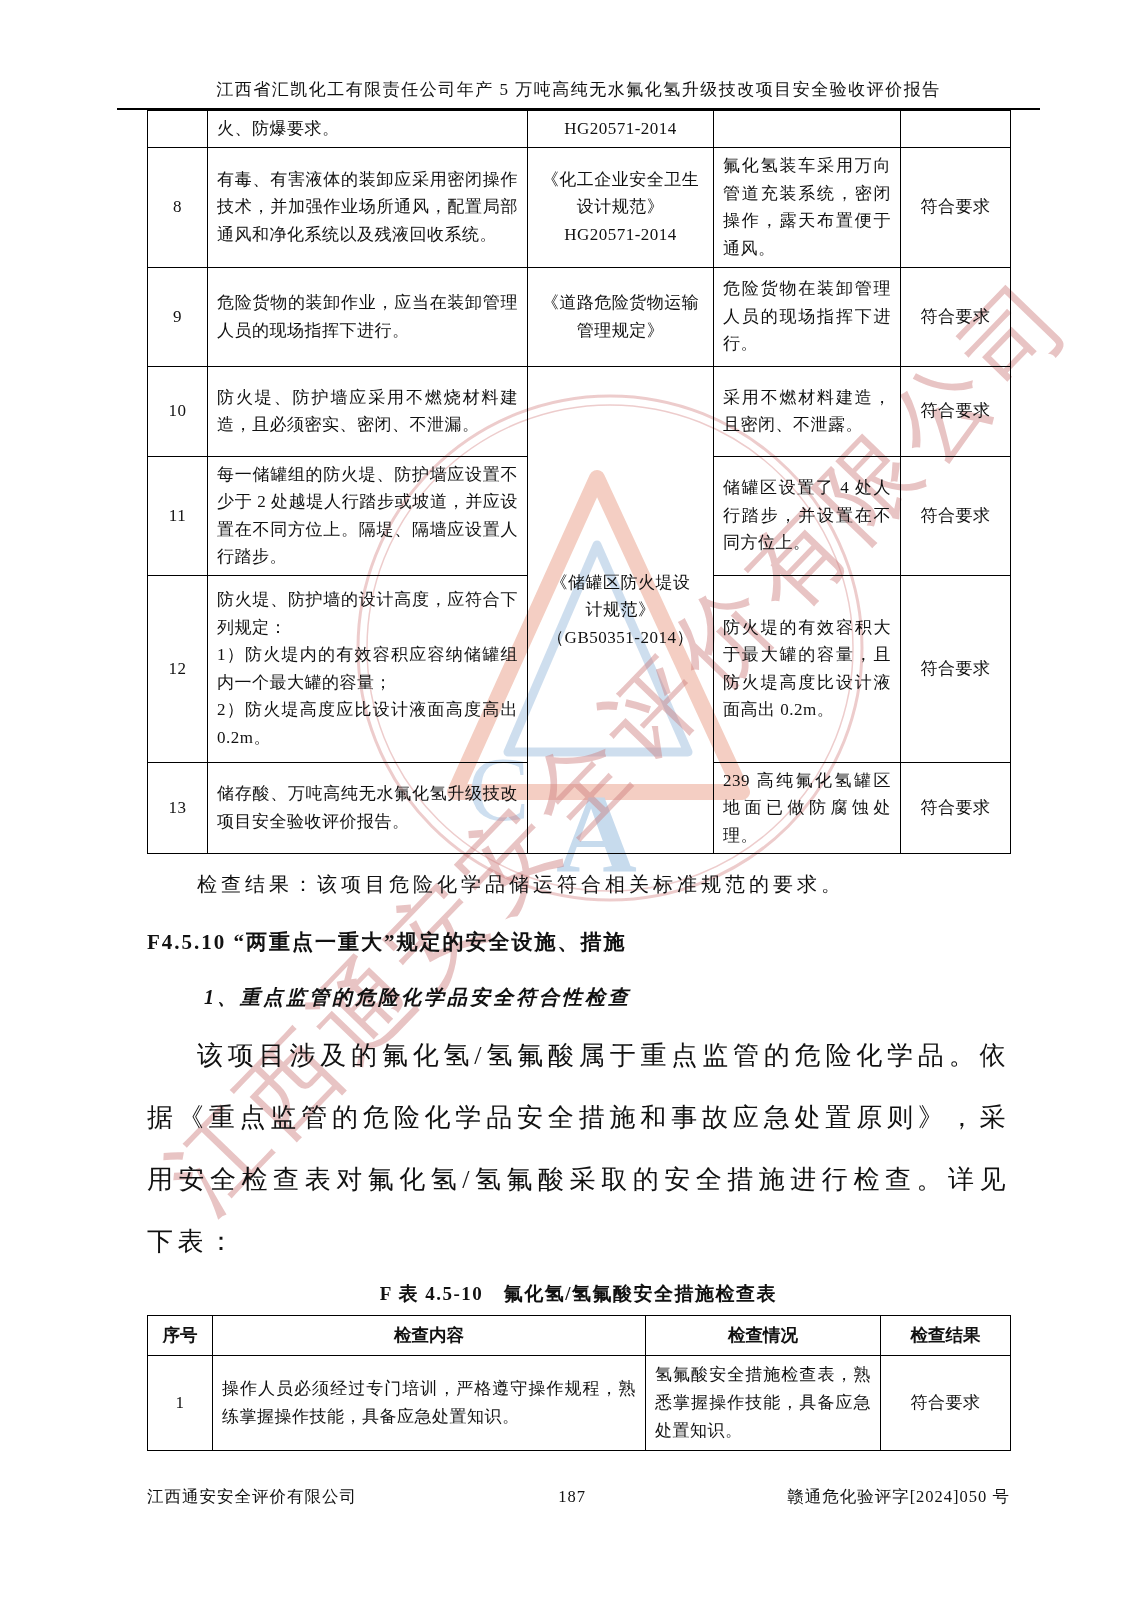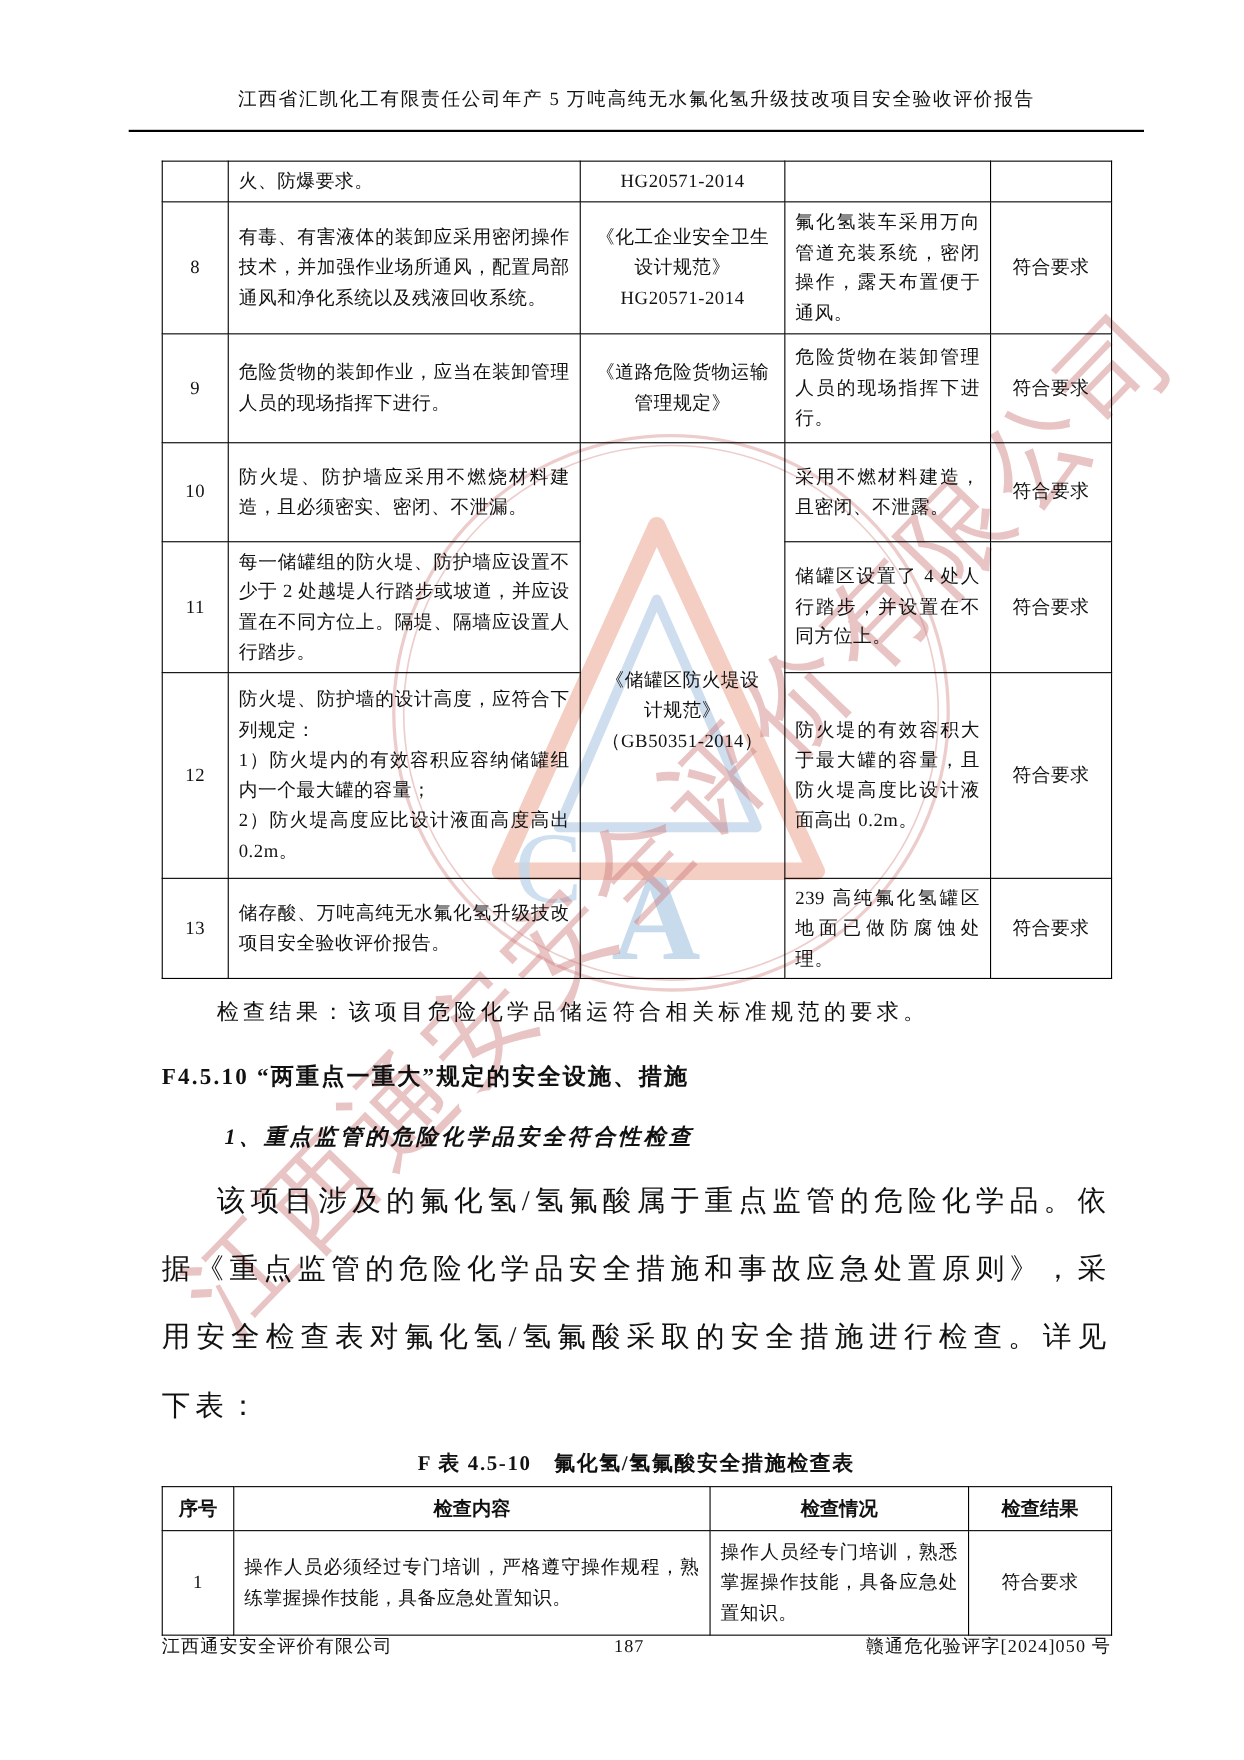--- a/index.html
+++ b/index.html
@@ -27,26 +27,26 @@
     color: rgba(198,52,40,0.50);
     white-space: nowrap;
   }
   
   .content { position:absolute; left:147px; top:0; width:863px; z-index:1; }
   .doc-header {
     margin: 78px -30px 0 -30px;
     text-align: center;
     font-size: 17px;
     letter-spacing: 1.5px;
-    padding-bottom: 17px;
+    padding-bottom: 7px;
     border-bottom: 2.5px solid #000;
   }
   table { border-collapse: collapse; table-layout: fixed; width: 863px; }
   td, th { border: 1.5px solid #000; padding: 4px 9px; box-sizing: border-box; }
-  .t1 { margin-top: 26px; }
+  .t1 { }
   .t1 td {
     font-size: 17px; line-height: 1.62; letter-spacing: 0.5px;
     vertical-align: middle; white-space: pre-line;
   }
   .c-no  { text-align: center; }
   .c-content { text-align: justify; }
   .c-basis   { text-align: center; }
   .c-sit     { text-align: justify; }
   .c-res     { text-align: center; }
   .rp  { height: 36px; }
@@ -197,21 +197,21 @@
           <th>序号</th>
           <th>检查内容</th>
           <th>检查情况</th>
           <th>检查结果</th>
         </tr>
       </thead>
       <tbody>
         <tr class="row1">
           <td class="c-no">1</td>
           <td class="c-content">操作人员必须经过专门培训，严格遵守操作规程，熟练掌握操作技能，具备应急处置知识。</td>
-          <td class="c-sit">操作人员经专门培训，熟悉掌握操作技能，具备应急处置知识。</td>
+          <td class="c-sit">氢氟酸安全措施检查表，熟悉掌握操作技能，具备应急处置知识。</td>
           <td class="c-res">符合要求</td>
         </tr>
       </tbody>
     </table>
 
   </div>
 
   <div class="doc-footer">
     <span>江西通安安全评价有限公司</span>
     <span>187</span>

